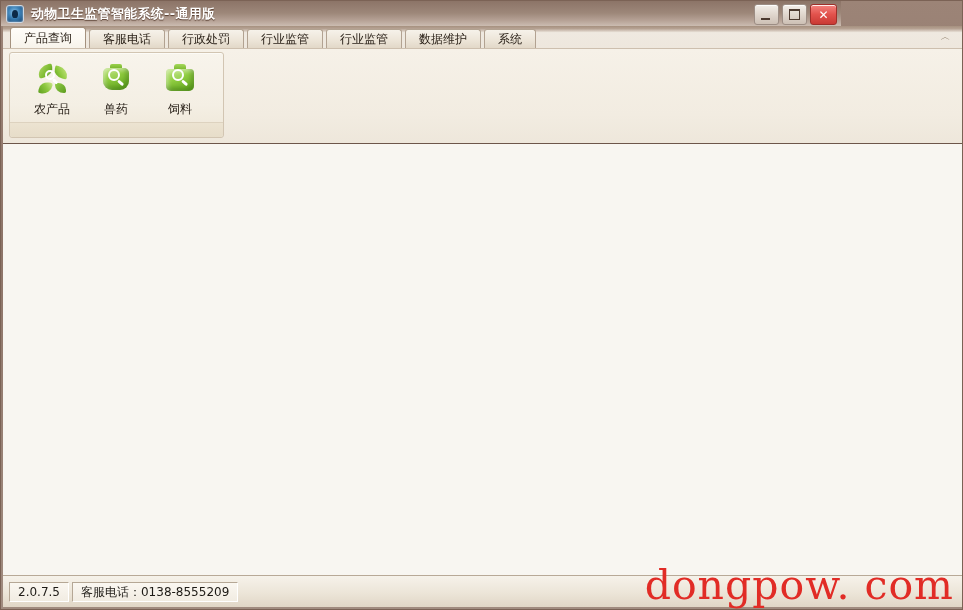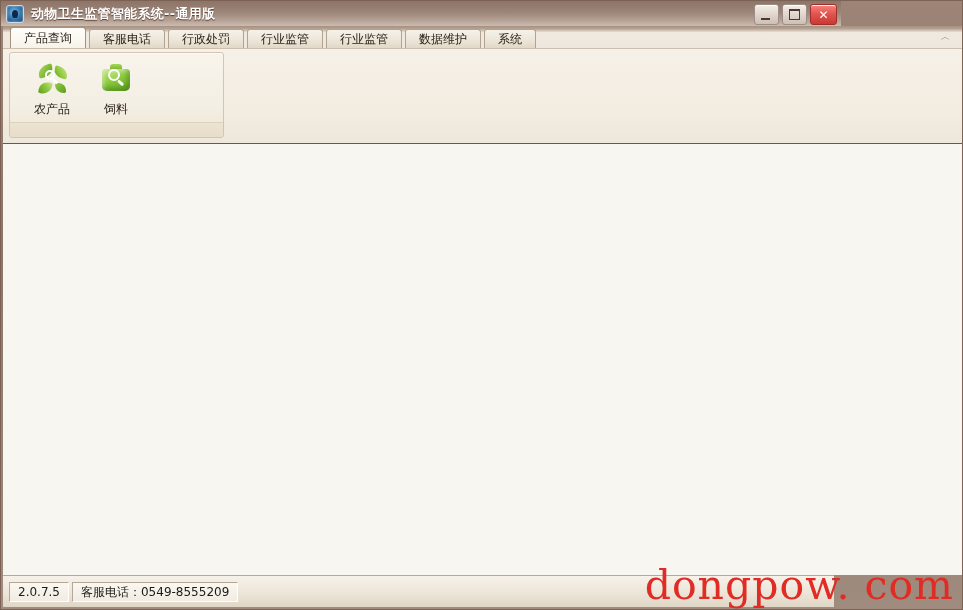--- a/index.html
+++ b/index.html
@@ -294,21 +294,21 @@
     width: 959px; height: 432px;
     background: #f8f6f1;
     border-top: 1px solid #6d564a;
     box-sizing: border-box;
   }
 
   
   .statusbar {
     position: absolute;
     left: 2px; bottom: 2px;
-    width: 831px; height: 32px;
+    width: 959px; height: 32px;
     background: linear-gradient(180deg, #f6f2ea 0%, #ece5d8 55%, #e0d6c6 100%);
     border-top: 1px solid #b8a997;
     display: flex;
     align-items: center;
     padding-left: 6px;
     box-sizing: border-box;
   }
   .status-panel {
     height: 20px;
     line-height: 18px;
@@ -399,20 +399,33 @@
                 <span class="lf4"></span>
             </div>
             <div class="mag small">
               <span class="ring"></span>
                 <span class="handle"></span>
             </div>
           </div>
           <div class="tool-label">农产品</div>
         </div>
 
+        <div class="tool-btn">
+          <div class="icon-wrap">
+            <div class="ico-bottle">
+              <span class="neck"></span>
+                <span class="body"></span>
+            </div>
+            <div class="mag">
+              <span class="ring"></span>
+                <span class="handle"></span>
+            </div>
+          </div>
+          <div class="tool-label">兽药</div>
+        </div>
 
         <div class="tool-btn">
           <div class="icon-wrap">
             <div class="ico-bag">
               <span class="top"></span>
                 <span class="body"></span>
             </div>
             <div class="mag">
               <span class="ring"></span>
                 <span class="handle"></span>
@@ -423,18 +436,18 @@
 
         <div class="group-footer"></div>
       </div>
     </div>
   </div>
 
   <div class="content"></div>
 
   <div class="statusbar">
     <div class="status-panel">2.0.7.5</div>
-    <div class="status-panel">客服电话：0549-8555209</div>
+    <div class="status-panel">客服电话：0138-8555209</div>
   </div>
 
   <div class="watermark">dongpow. com</div>
 
 </div>
 
 </body></html>

